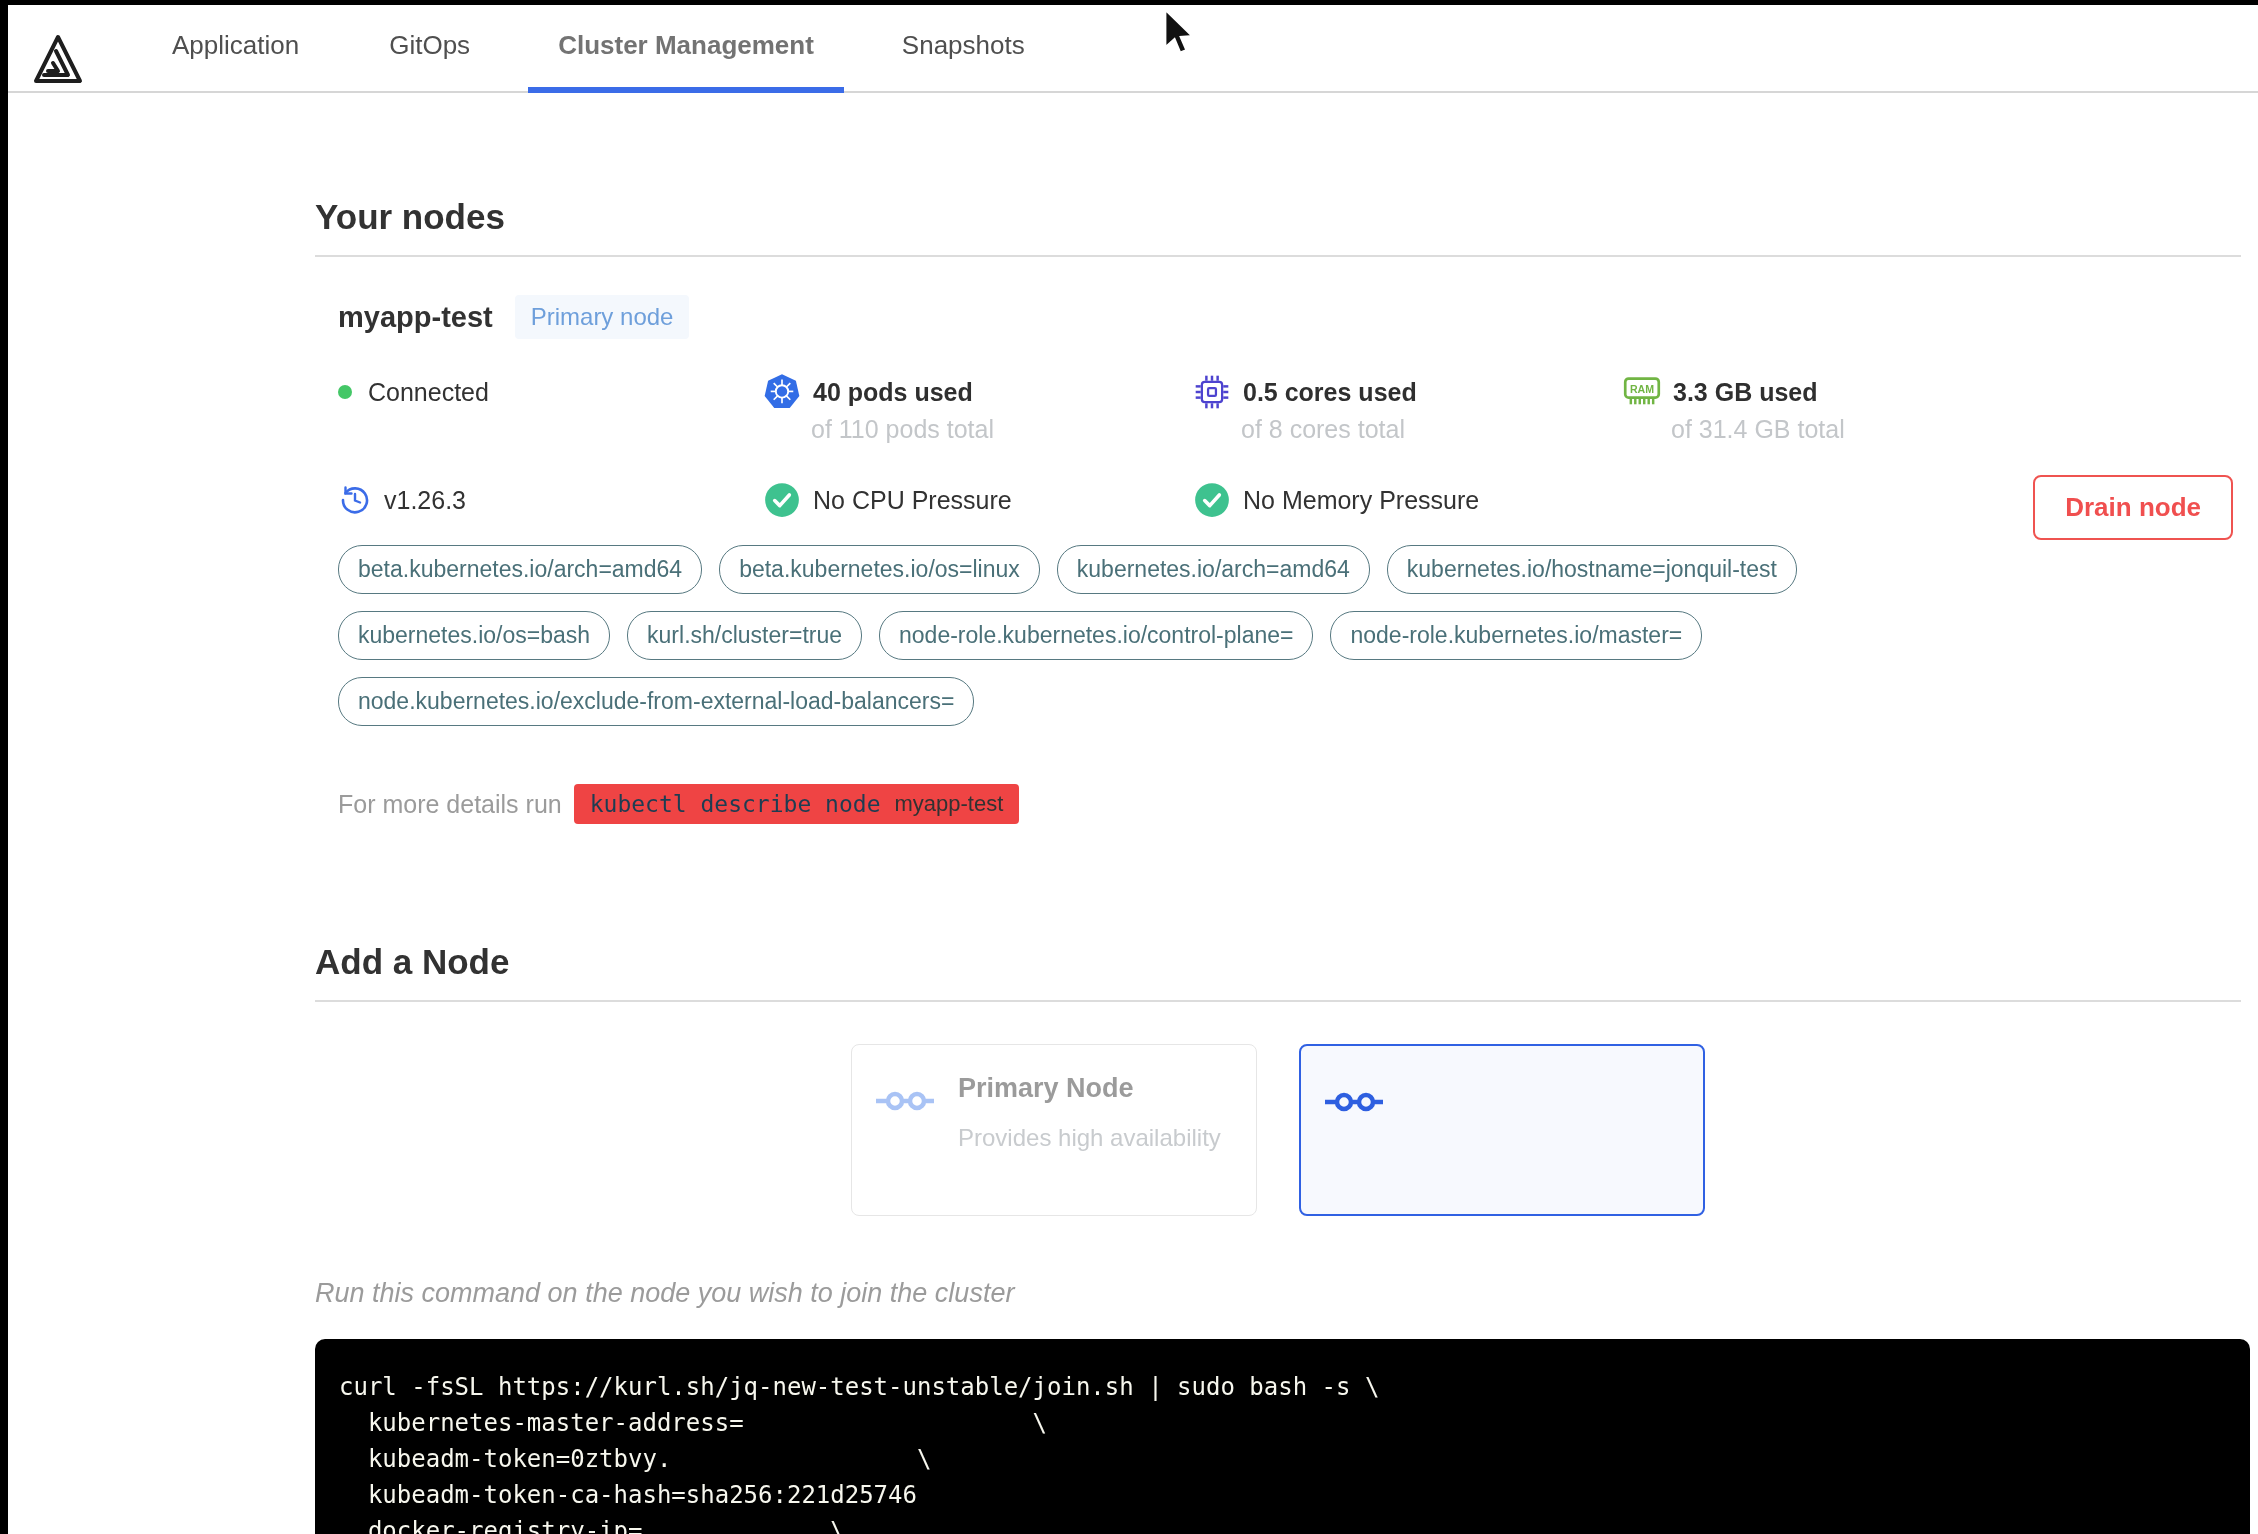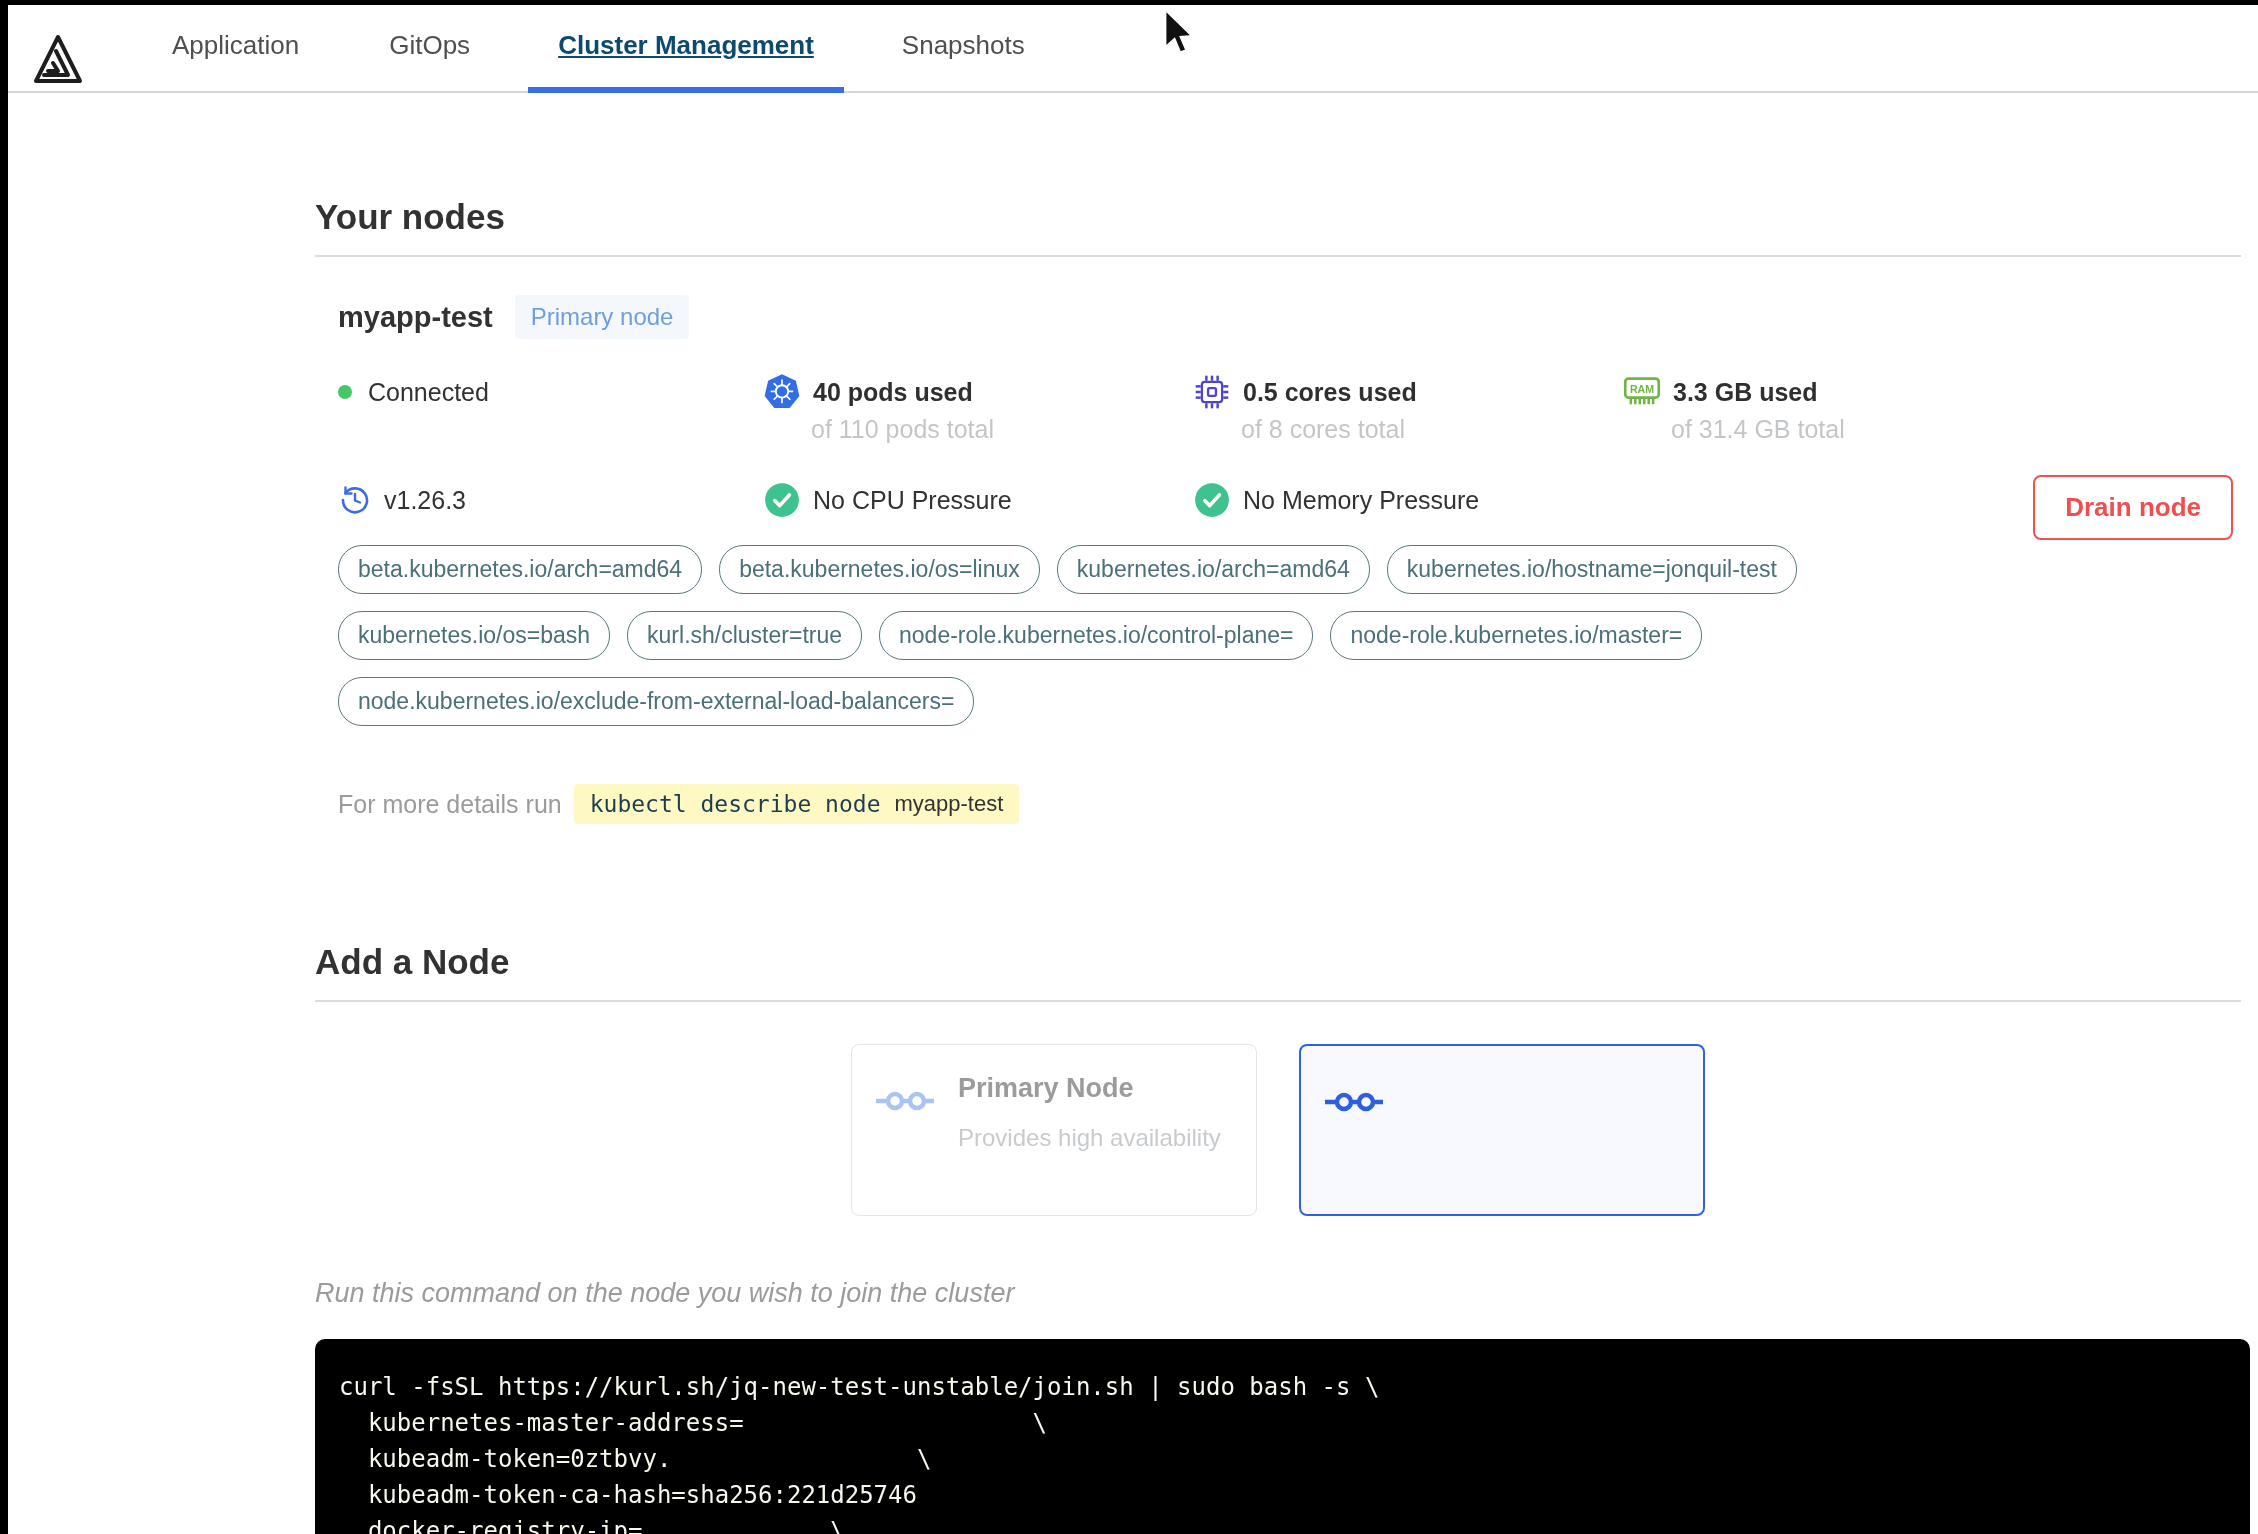--- a/index.html
+++ b/index.html
@@ -6,21 +6,21 @@
   html,body { width:2258px; height:1534px; background:#ffffff; font-family:"Liberation Sans", sans-serif; color:#323232; overflow:hidden; }
   .page { position:relative; width:2258px; height:1534px; background:#fff; }
   .edge-top { position:absolute; top:0; left:0; width:2258px; height:5px; background:#000; z-index:50; }
   .edge-left { position:absolute; top:0; left:0; width:8px; height:1534px; background:#000; z-index:50; }
 
   
   .navbar { position:relative; height:93px; display:flex; align-items:flex-end; border-bottom:2px solid #d6d6d6; background:#fff; }
   .logo { margin-left:30px; width:56px; height:62px; display:flex; align-items:center; justify-content:center; }
   .tabs { display:flex; height:100%; align-items:center; margin-left:56px; }
   .tab { position:relative; height:100%; display:flex; align-items:center; padding:0 30px; font-size:26px; color:#4f4f4f; cursor:pointer; }
-  .tab.active { color:#0c4a6e; font-weight:700;text-decoration:underline; }
+  .tab.active { color:#737373; font-weight:700; }
   .tab.active::after { content:""; position:absolute; left:0; right:0; bottom:-2px; height:6px; background:#3b6ce8; }
 
   
   .content { padding:0 0 0 315px; }
   h2.section-title { font-size:35px; font-weight:700; color:#323232; }
   .yn-title { padding-top:104px; }
   .divider { height:2px; background:#dcdcdc; margin-top:18px; margin-right:17px; }
 
   .node-section { position:relative; padding-left:23px; margin-top:38px; }
   .node-head { display:flex; align-items:center; gap:22px; }
@@ -36,21 +36,21 @@
   .green-dot { width:14px; height:14px; border-radius:50%; background:#44c767; display:inline-block; margin-right:4px; }
   .icon-box { width:38px; height:38px; display:flex; align-items:center; justify-content:center; flex:0 0 auto; }
   .version-cell { font-size:25px; }
 
   .chips { margin-top:22px; max-width:1700px; display:flex; flex-wrap:wrap; gap:17px 17px; }
   .chip { border:1.5px solid #577981; color:#4a7078; font-size:23px; font-weight:500; padding:10px 19px; border-radius:24px; white-space:nowrap; background:#fff; }
 
   .drain-btn { position:absolute; top:180px; right:25px; left:auto; border:2px solid #ef5350; color:#f04f4f; background:#fff; font-size:26px; font-weight:700; padding:15px 30px; border-radius:8px; cursor:pointer; font-family:"Liberation Sans", sans-serif; }
 
   .details-row { margin-top:58px; display:flex; align-items:center; font-size:25px; color:#9b9b9b; gap:12px; }
-  .code-chip { background:#fef9c3; border-radius:4px; padding:7px 16px; display:inline-flex; align-items:center; gap:14px; }
+  .code-chip { background:#ef4444; border-radius:4px; padding:7px 16px; display:inline-flex; align-items:center; gap:14px; }
   .code-chip .mono { font-family:"DejaVu Sans Mono", monospace; font-size:23px; color:#1d3d52; }
   .code-chip .node { font-size:22px; color:#323232; }
 
   .an-title { margin-top:118px; }
 
   .cards-row { display:flex; justify-content:center; gap:42px; margin-top:42px; margin-right:17px; }
   .node-card { width:406px; height:172px; border:1.5px solid #e6e6e6; border-radius:8px; background:#fff; padding:28px 24px; display:flex; gap:18px; cursor:pointer; }
   .node-card .card-icon { flex:0 0 64px; padding-top:14px; }
   .node-card .card-title { font-size:27px; font-weight:700; color:#9b9b9b; }
   .node-card .card-desc { font-size:24px; color:#c8cbce; margin-top:14px; line-height:40px; }

